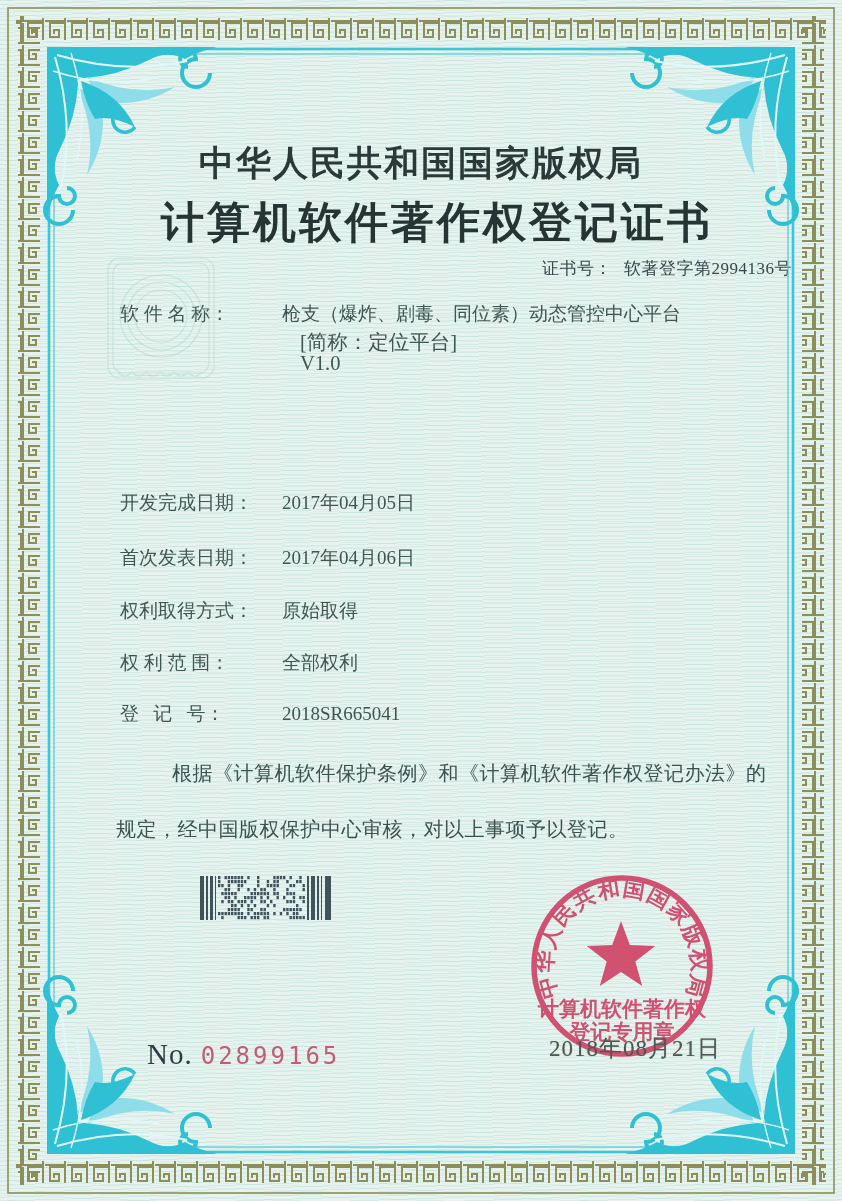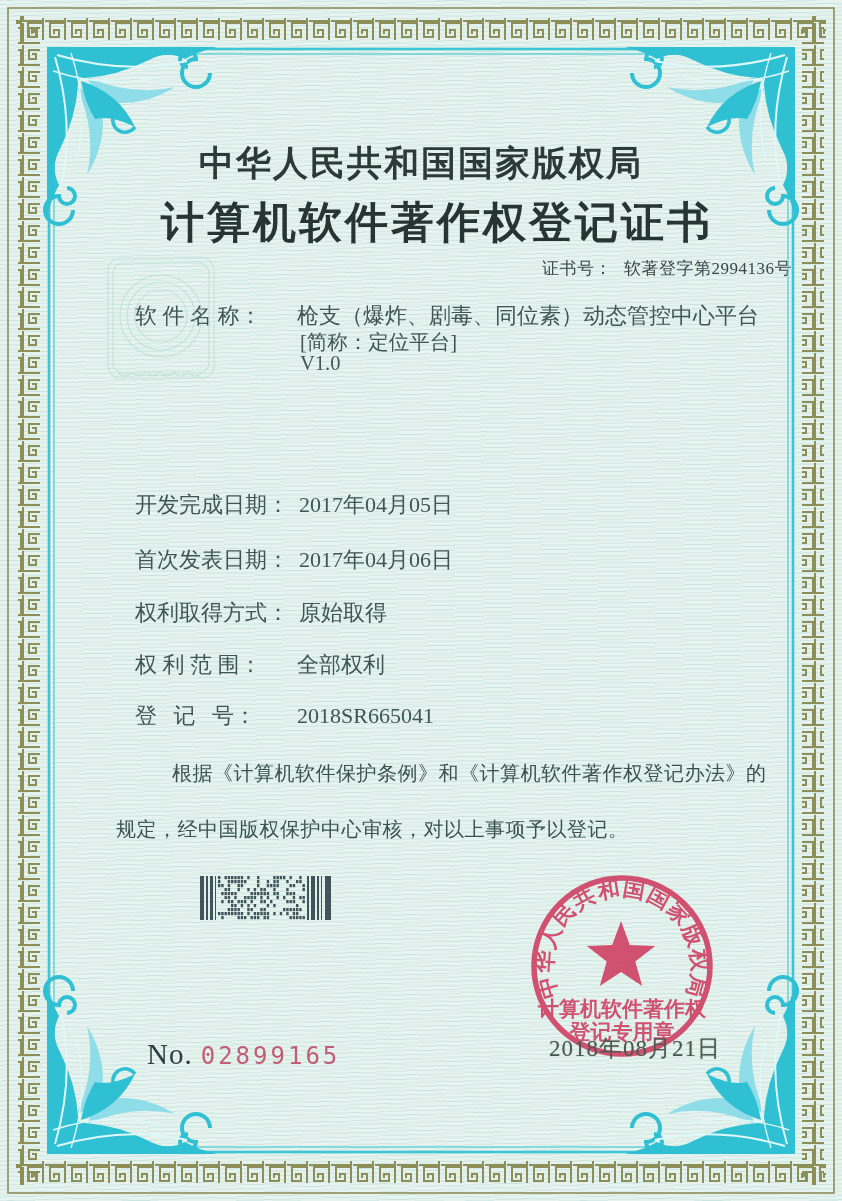--- a/index.html
+++ b/index.html
@@ -24,21 +24,21 @@
   .cert-title{
     position:absolute;top:194px;left:16px;width:100%;text-align:center;
     font-size:43px;font-weight:700;letter-spacing:3px;color:#26343:3;
     color:#263433;
   }
   .certno{
     position:absolute;top:257px;right:50px;font-size:17px;color:#37474a;letter-spacing:.5px;
   }
   .certno .lab{margin-right:12px;margin-top:28px;}
 
-  .row{position:absolute;left:135px;font-size:22px;color:#405653;}
+  .row{position:absolute;left:120px;font-size:19px;color:#405653;}
   .row .lbl{display:inline-block;min-width:152px;white-space:pre;}
   .row .val{margin-left:10px;white-space:pre;}
   .extra{position:absolute;left:300px;font-size:20.5px;color:#405653;white-space:pre;}
 
   .stmt{position:absolute;font-size:20px;color:#3c5250;letter-spacing:.5px;white-space:pre;}
 
   .barcode{position:absolute;left:200px;top:876px;width:132px;height:44px;}
   .barcode svg{display:block;}
 
   .seal{position:absolute;left:500px;top:848px;width:250px;height:215px;opacity:.87;}

